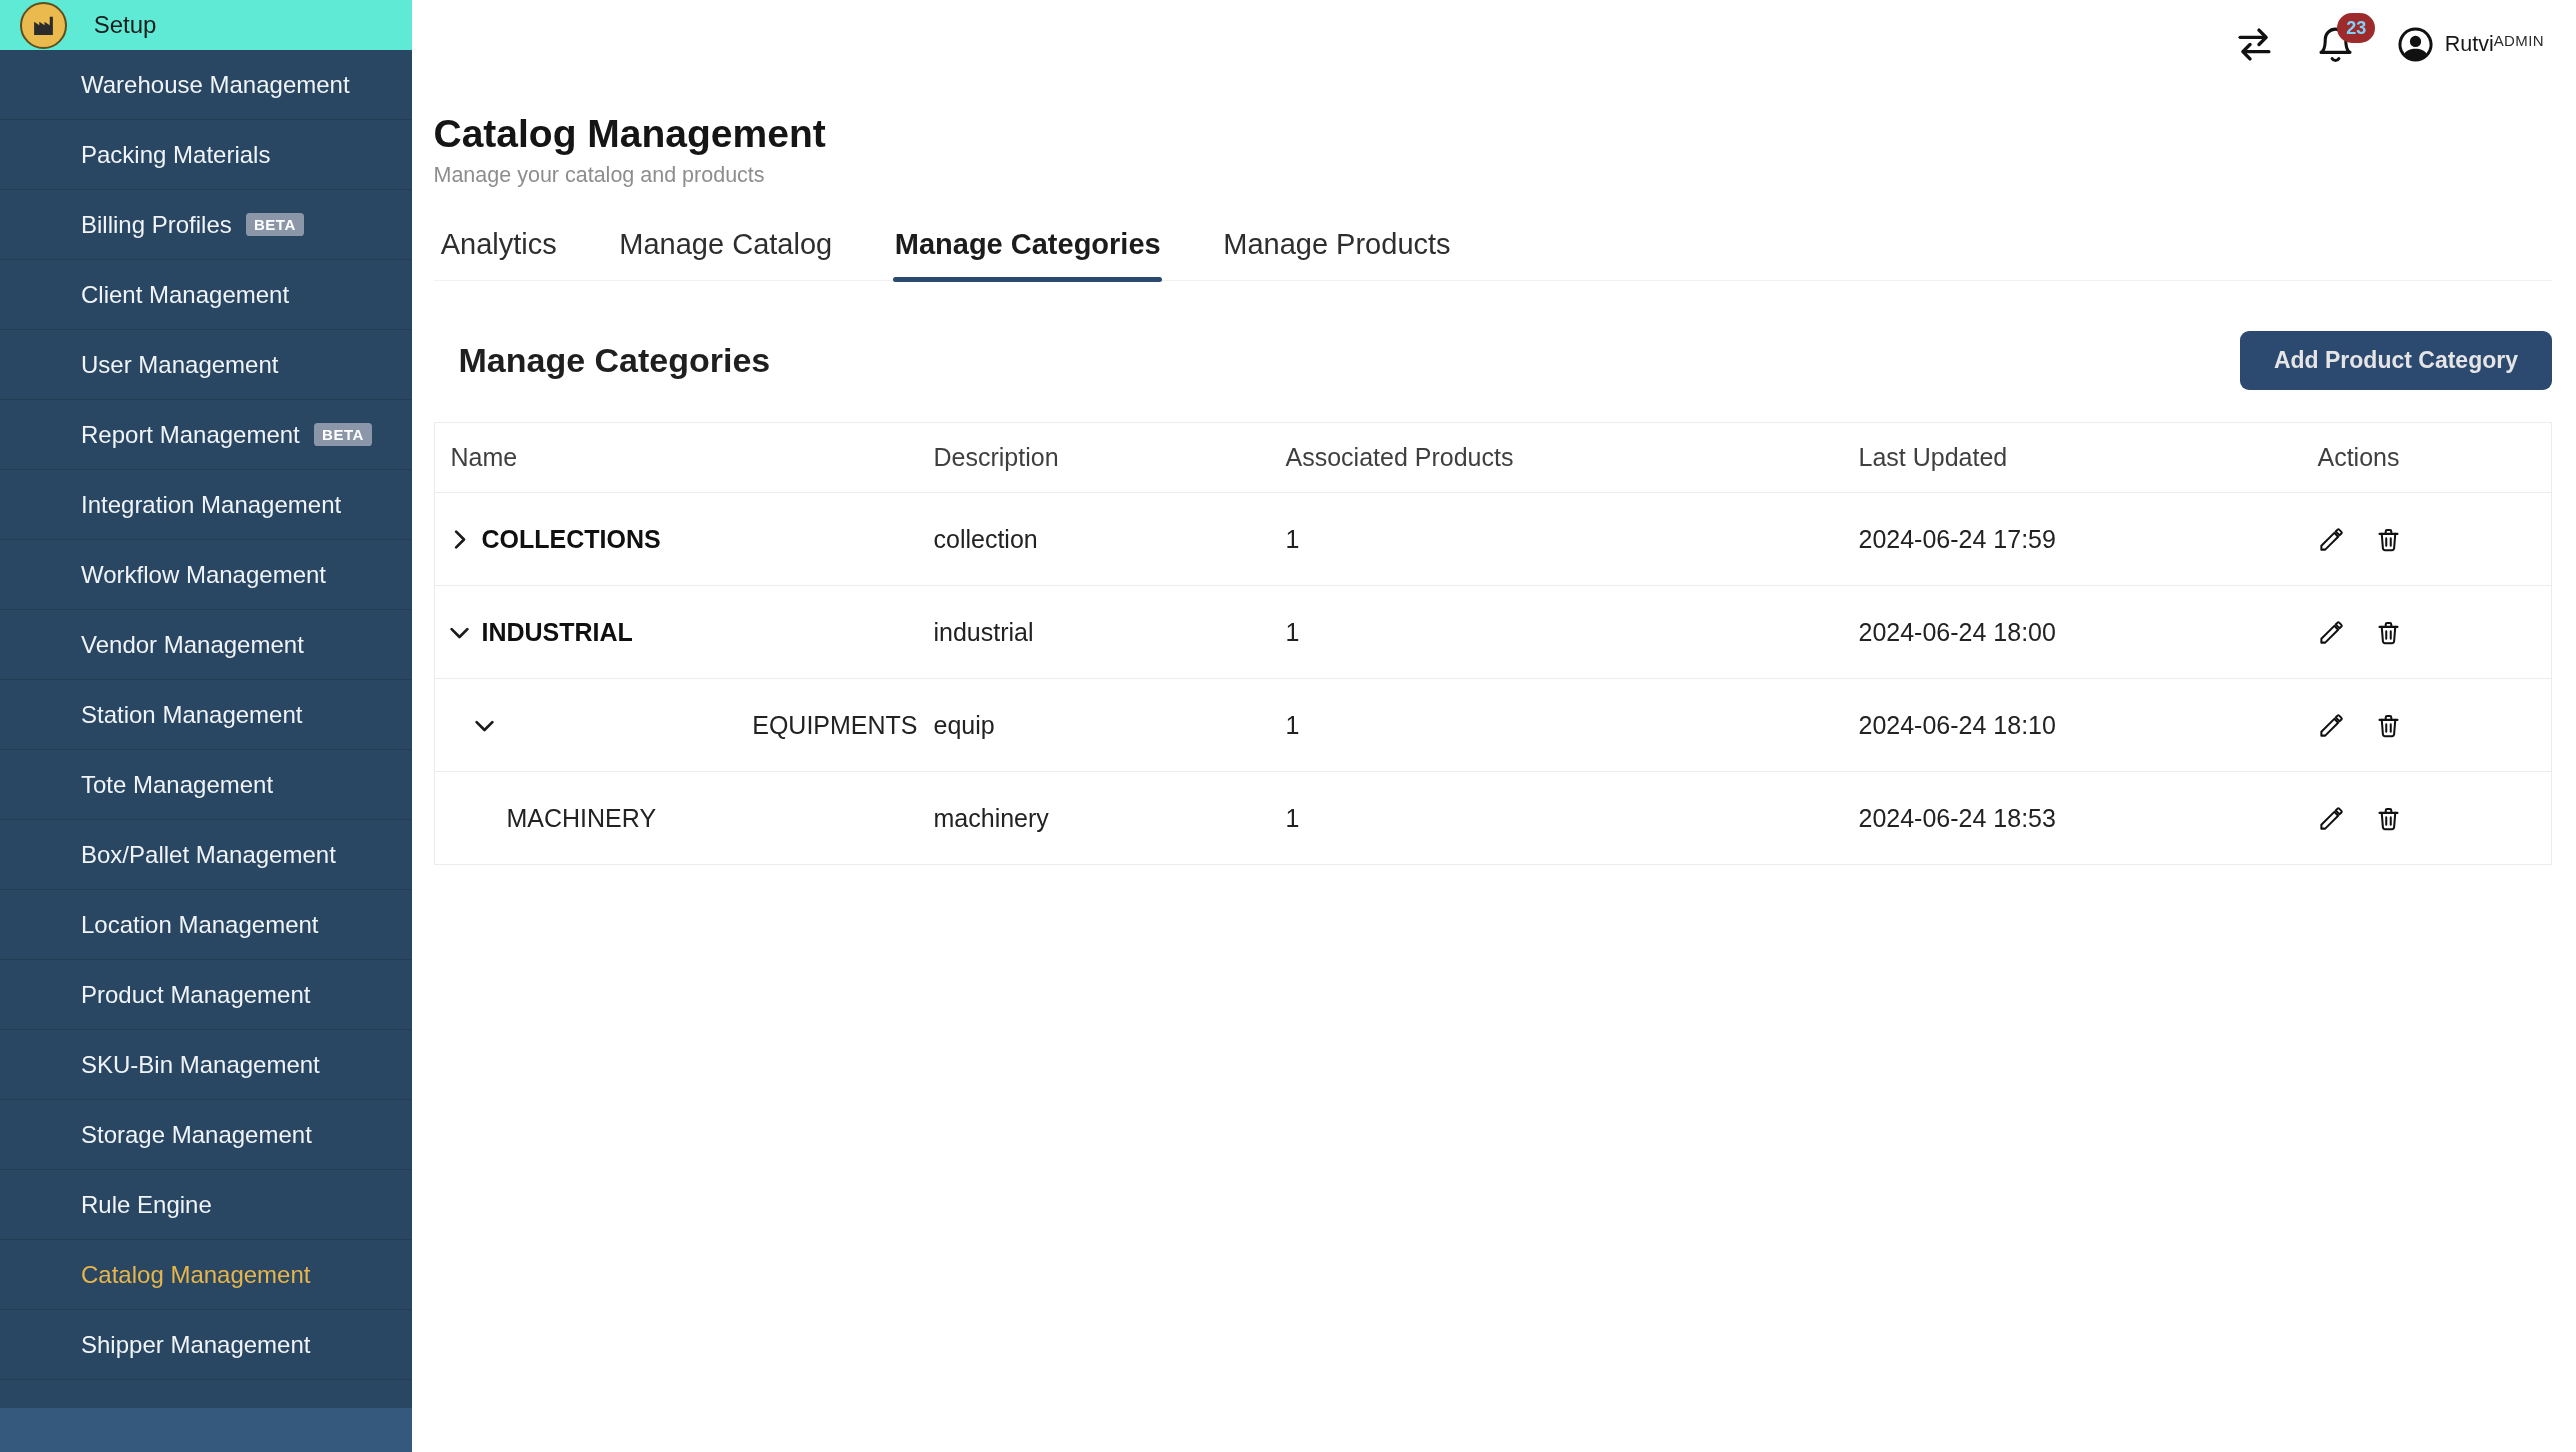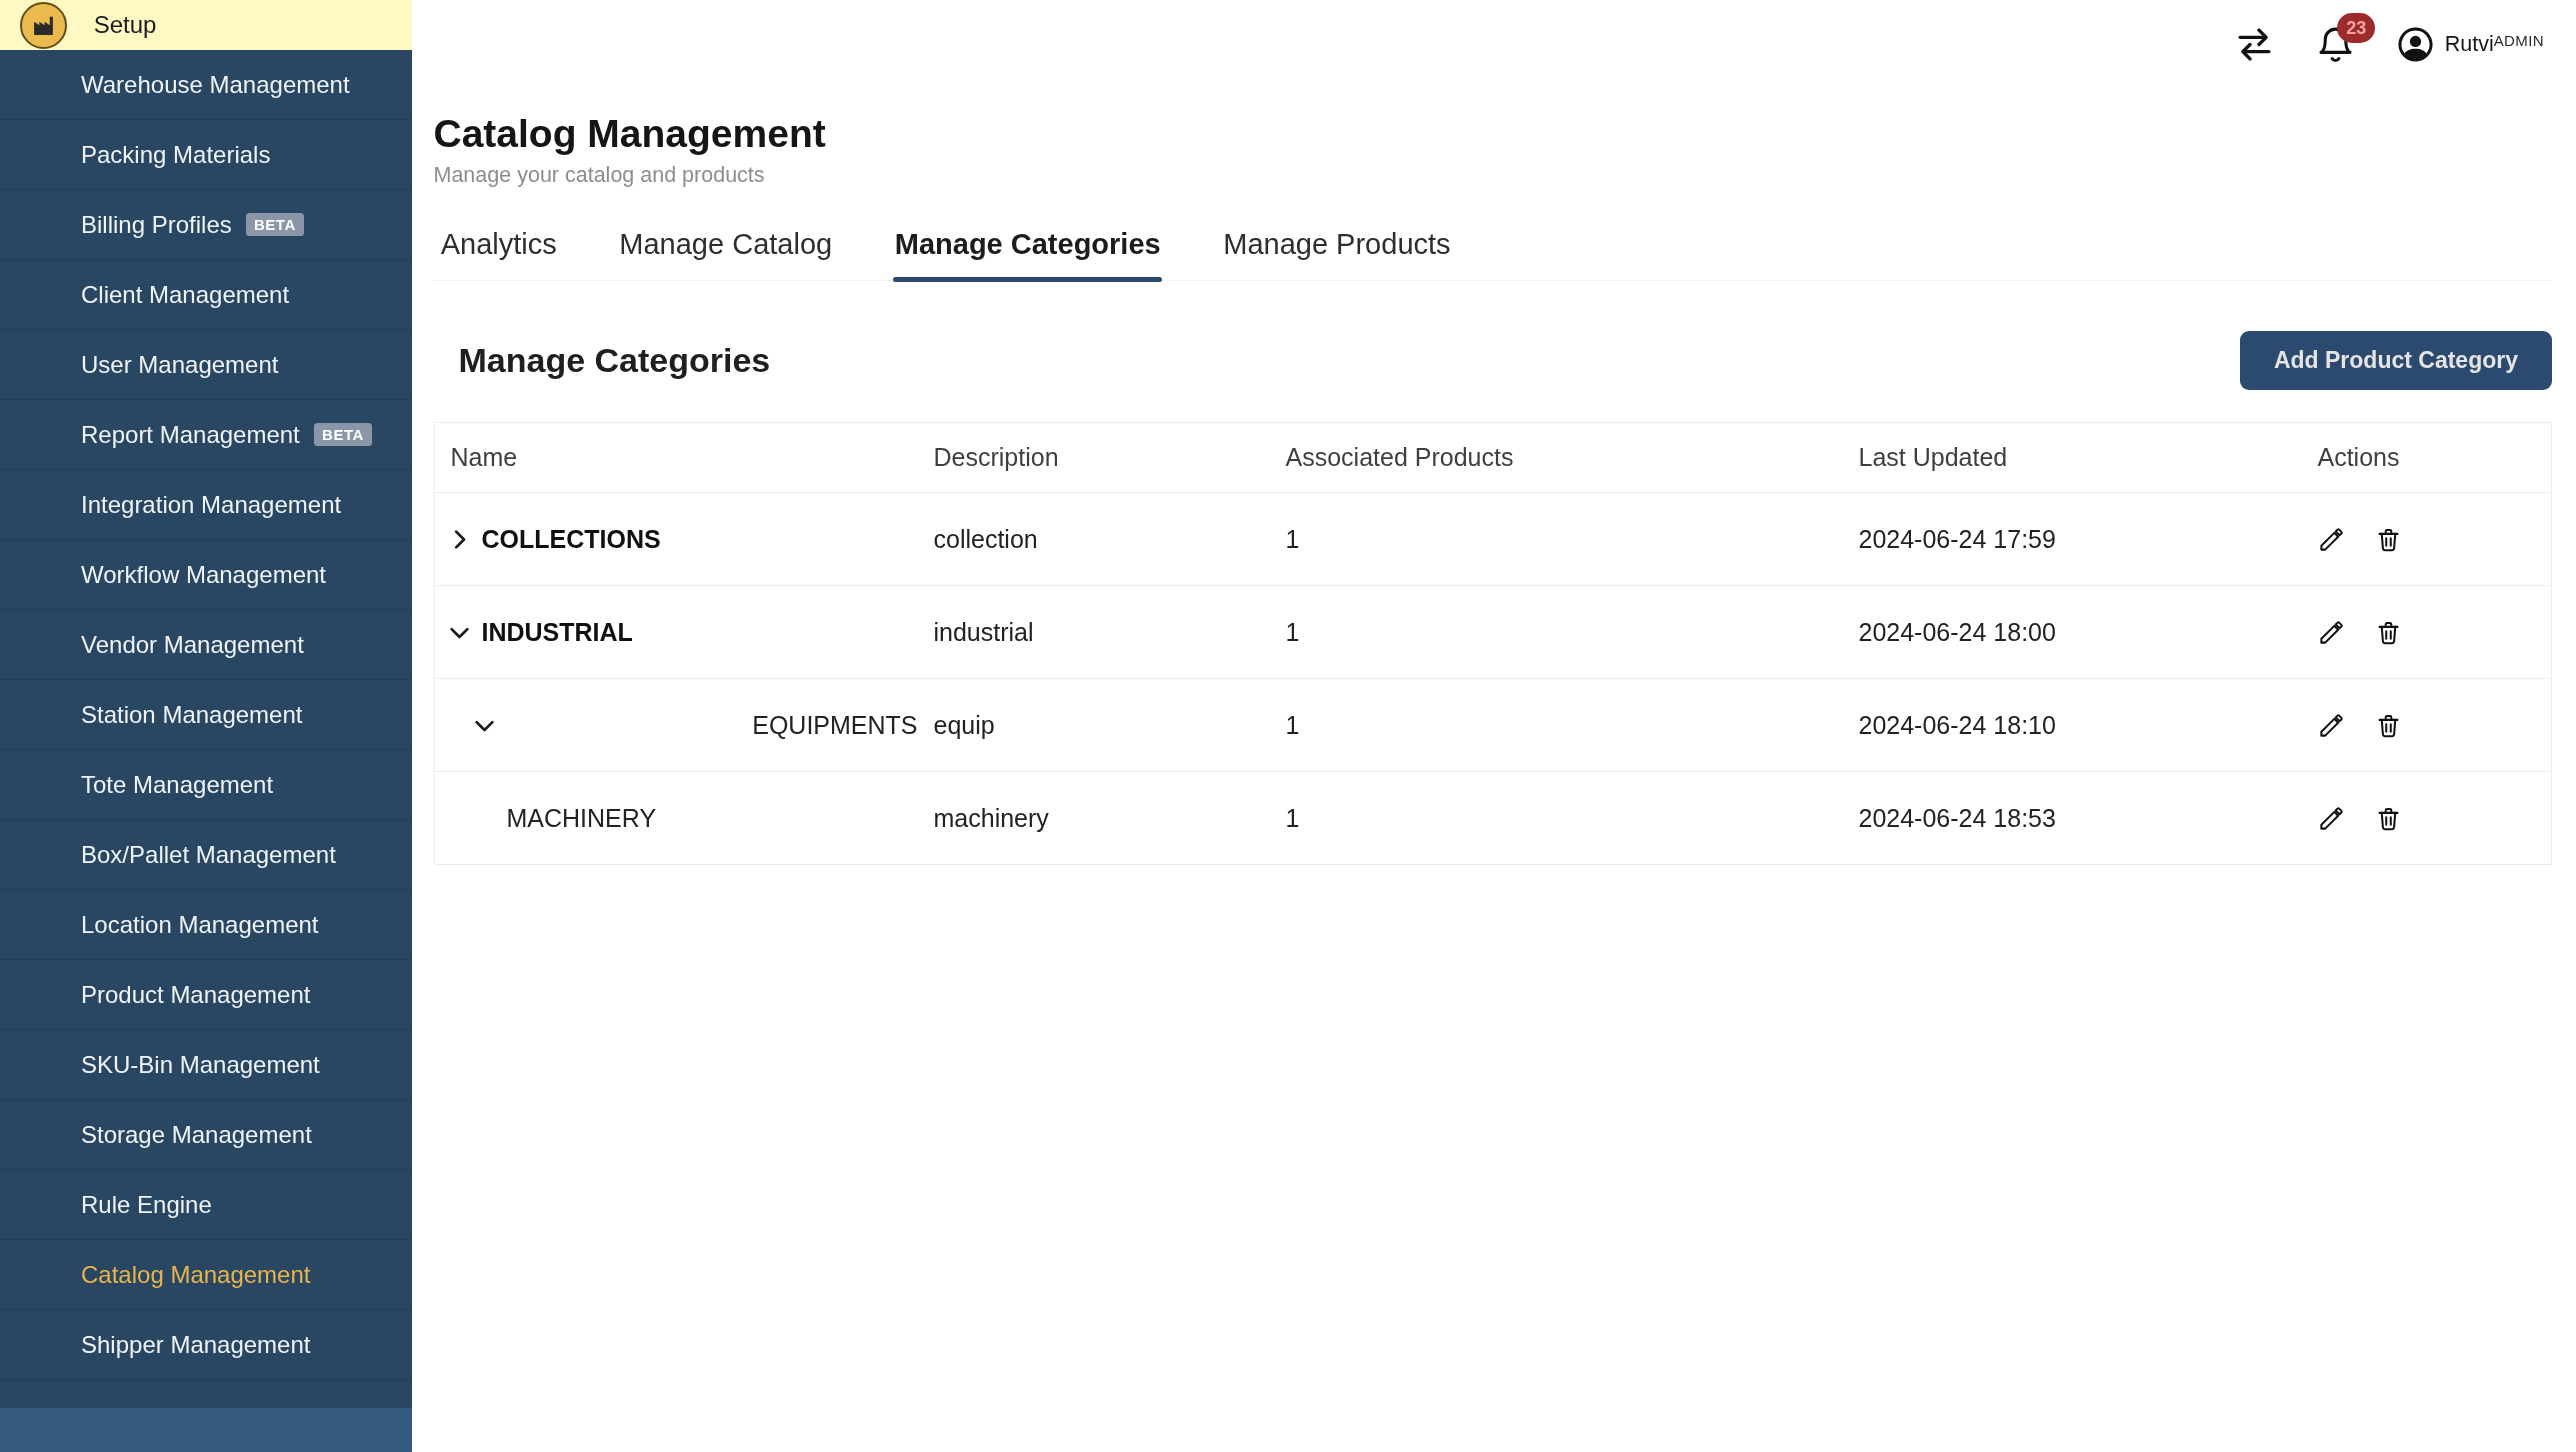--- a/index.html
+++ b/index.html
@@ -12,21 +12,21 @@
   }
 
   
   .sidebar {
     width: 412px; min-width: 412px; height: 1453px;
     background: #294763;
     display: flex; flex-direction: column;
   }
   .setup-row {
     height: 50px; min-height: 50px;
-    background: #fef9c3;
+    background: #5eead4;
     display: flex; align-items: center;
     gap: 27px; padding-left: 19.7px;
   }
   .setup-circle {
     width: 47px; height: 47px; border-radius: 50%;
     background: #ebba4e; border: 2.7px solid #5f4d1a;
     display: flex; align-items: center; justify-content: center;
     flex: none;
   }
   .setup-label { font-size: 24px; font-weight: 500; color: #1d1d1d; }
@@ -54,21 +54,21 @@
   .topbar {
     height: 89px; min-height: 89px;
     display: flex; align-items: center; justify-content: flex-end;
     gap: 39px; padding-right: 32px;
   }
   .icon-btn { display: flex; align-items: center; justify-content: center; cursor: pointer; }
   .bell-wrap { position: relative; }
   .notif-badge {
     position: absolute; top: -10.7px; right: -19.7px;
     min-width: 38px; height: 30px; padding: 0 7.2px;
-    background: #9e2b2b; color: #fca5a5;
+    background: #9e2b2b; color: #7dd3fc;
     border-radius: 15px;
     font-size: 18px; font-weight: 700;
     display: flex; align-items: center; justify-content: center; text-align: center;
   }
   .user-block { display: flex; align-items: center; gap: 9px; cursor: pointer; }
   .user-text { display: flex; flex-direction: row; line-height: 1.2; }
   .user-name { font-size: 21.5px; color: #171717; }
   .user-role { font-size: 15px; color: #2b2b2b; letter-spacing: 0.4px; }
 
   .content { flex: 1; padding: 23px 24px 0 21.5px; display: flex; flex-direction: column; }

